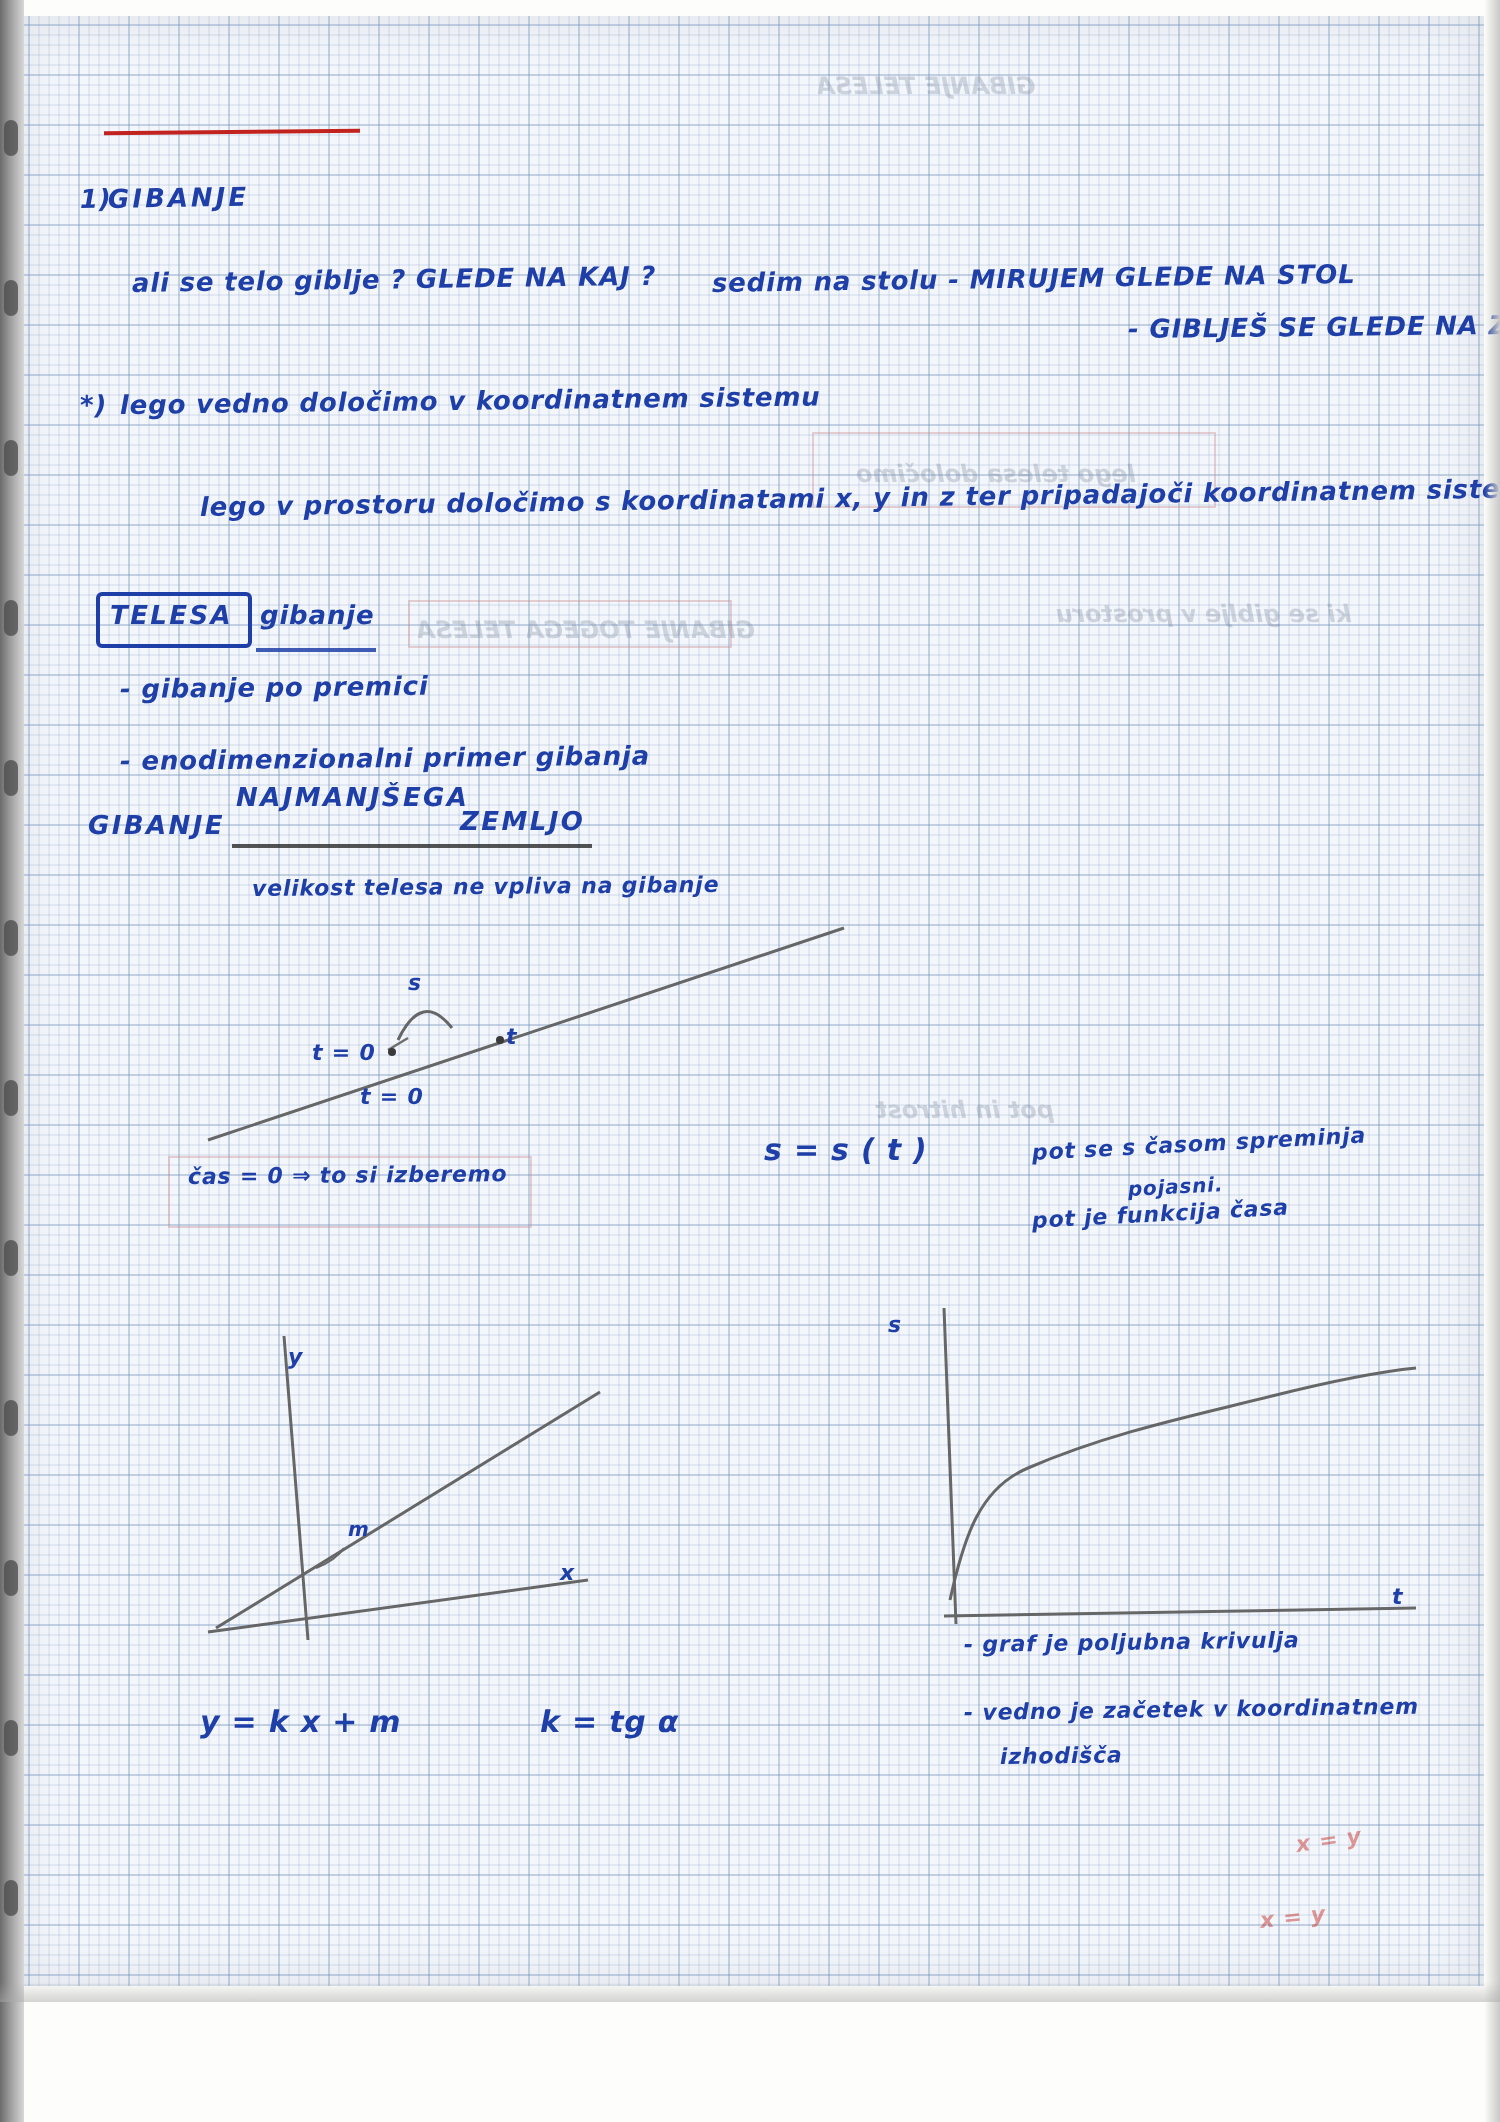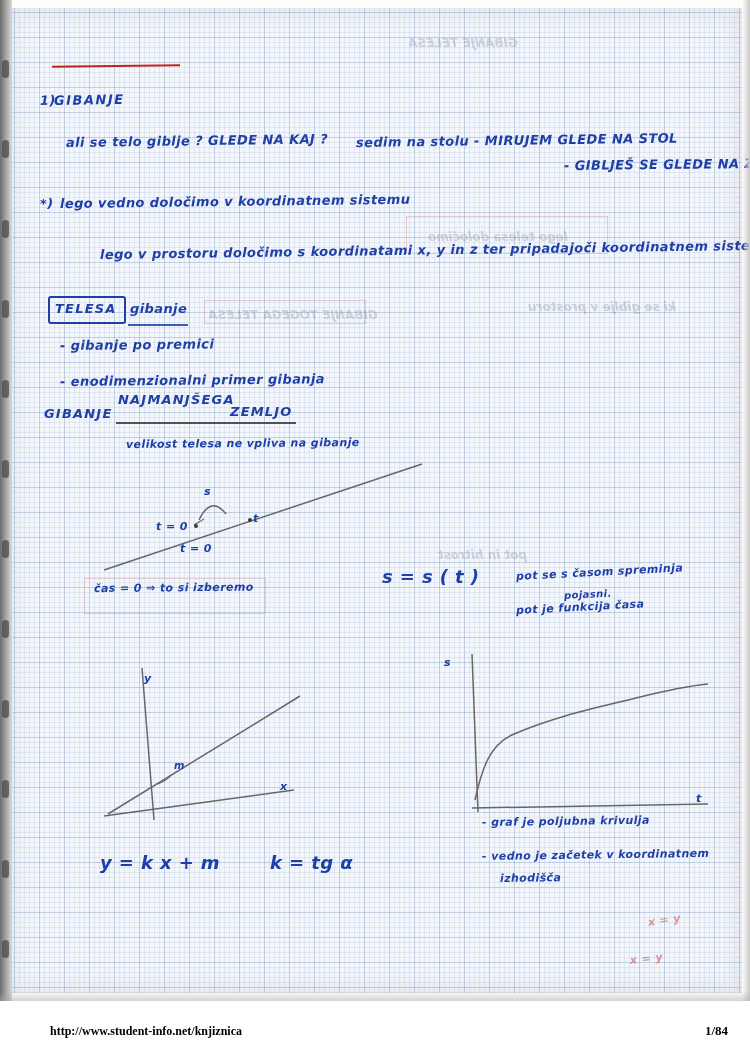--- a/index.html
+++ b/index.html
@@ -78,21 +78,21 @@
     white-space: nowrap;
     transform-origin: left center;
     font-style: italic;
     font-weight: 600;
   }
   .hw.red {
     color: #c2231e;
   }
   .hw.small { font-size: 11px; }
   .hw.tiny { font-size: 10px; }
-  .hw.big { font-size: 18px; }
+  .hw.big { font-size: 15px; }
 
   
   .title {
     position: absolute;
     left: 46px;
     top: 33px;
     color: #c2231e;
     font-family: "DejaVu Sans", sans-serif;
     font-size: 19px;
     font-weight: 700;
@@ -303,18 +303,14 @@
     <div class="binding-hole" style="top:540px;"></div>
     <div class="binding-hole" style="top:620px;"></div>
     <div class="binding-hole" style="top:700px;"></div>
     <div class="binding-hole" style="top:780px;"></div>
     <div class="binding-hole" style="top:860px;"></div>
     <div class="binding-hole" style="top:940px;"></div>
   </div>
   <div class="edge-shadow-right"></div>
   <div class="edge-shadow-bottom"></div>
 
-  <div class="footer">
-    <div class="footer-url">http://www.student-info.net/knjiznica</div>
-    <div class="footer-page">1/84</div>
-  </div>
 
 </div>
 
 </body></html>

